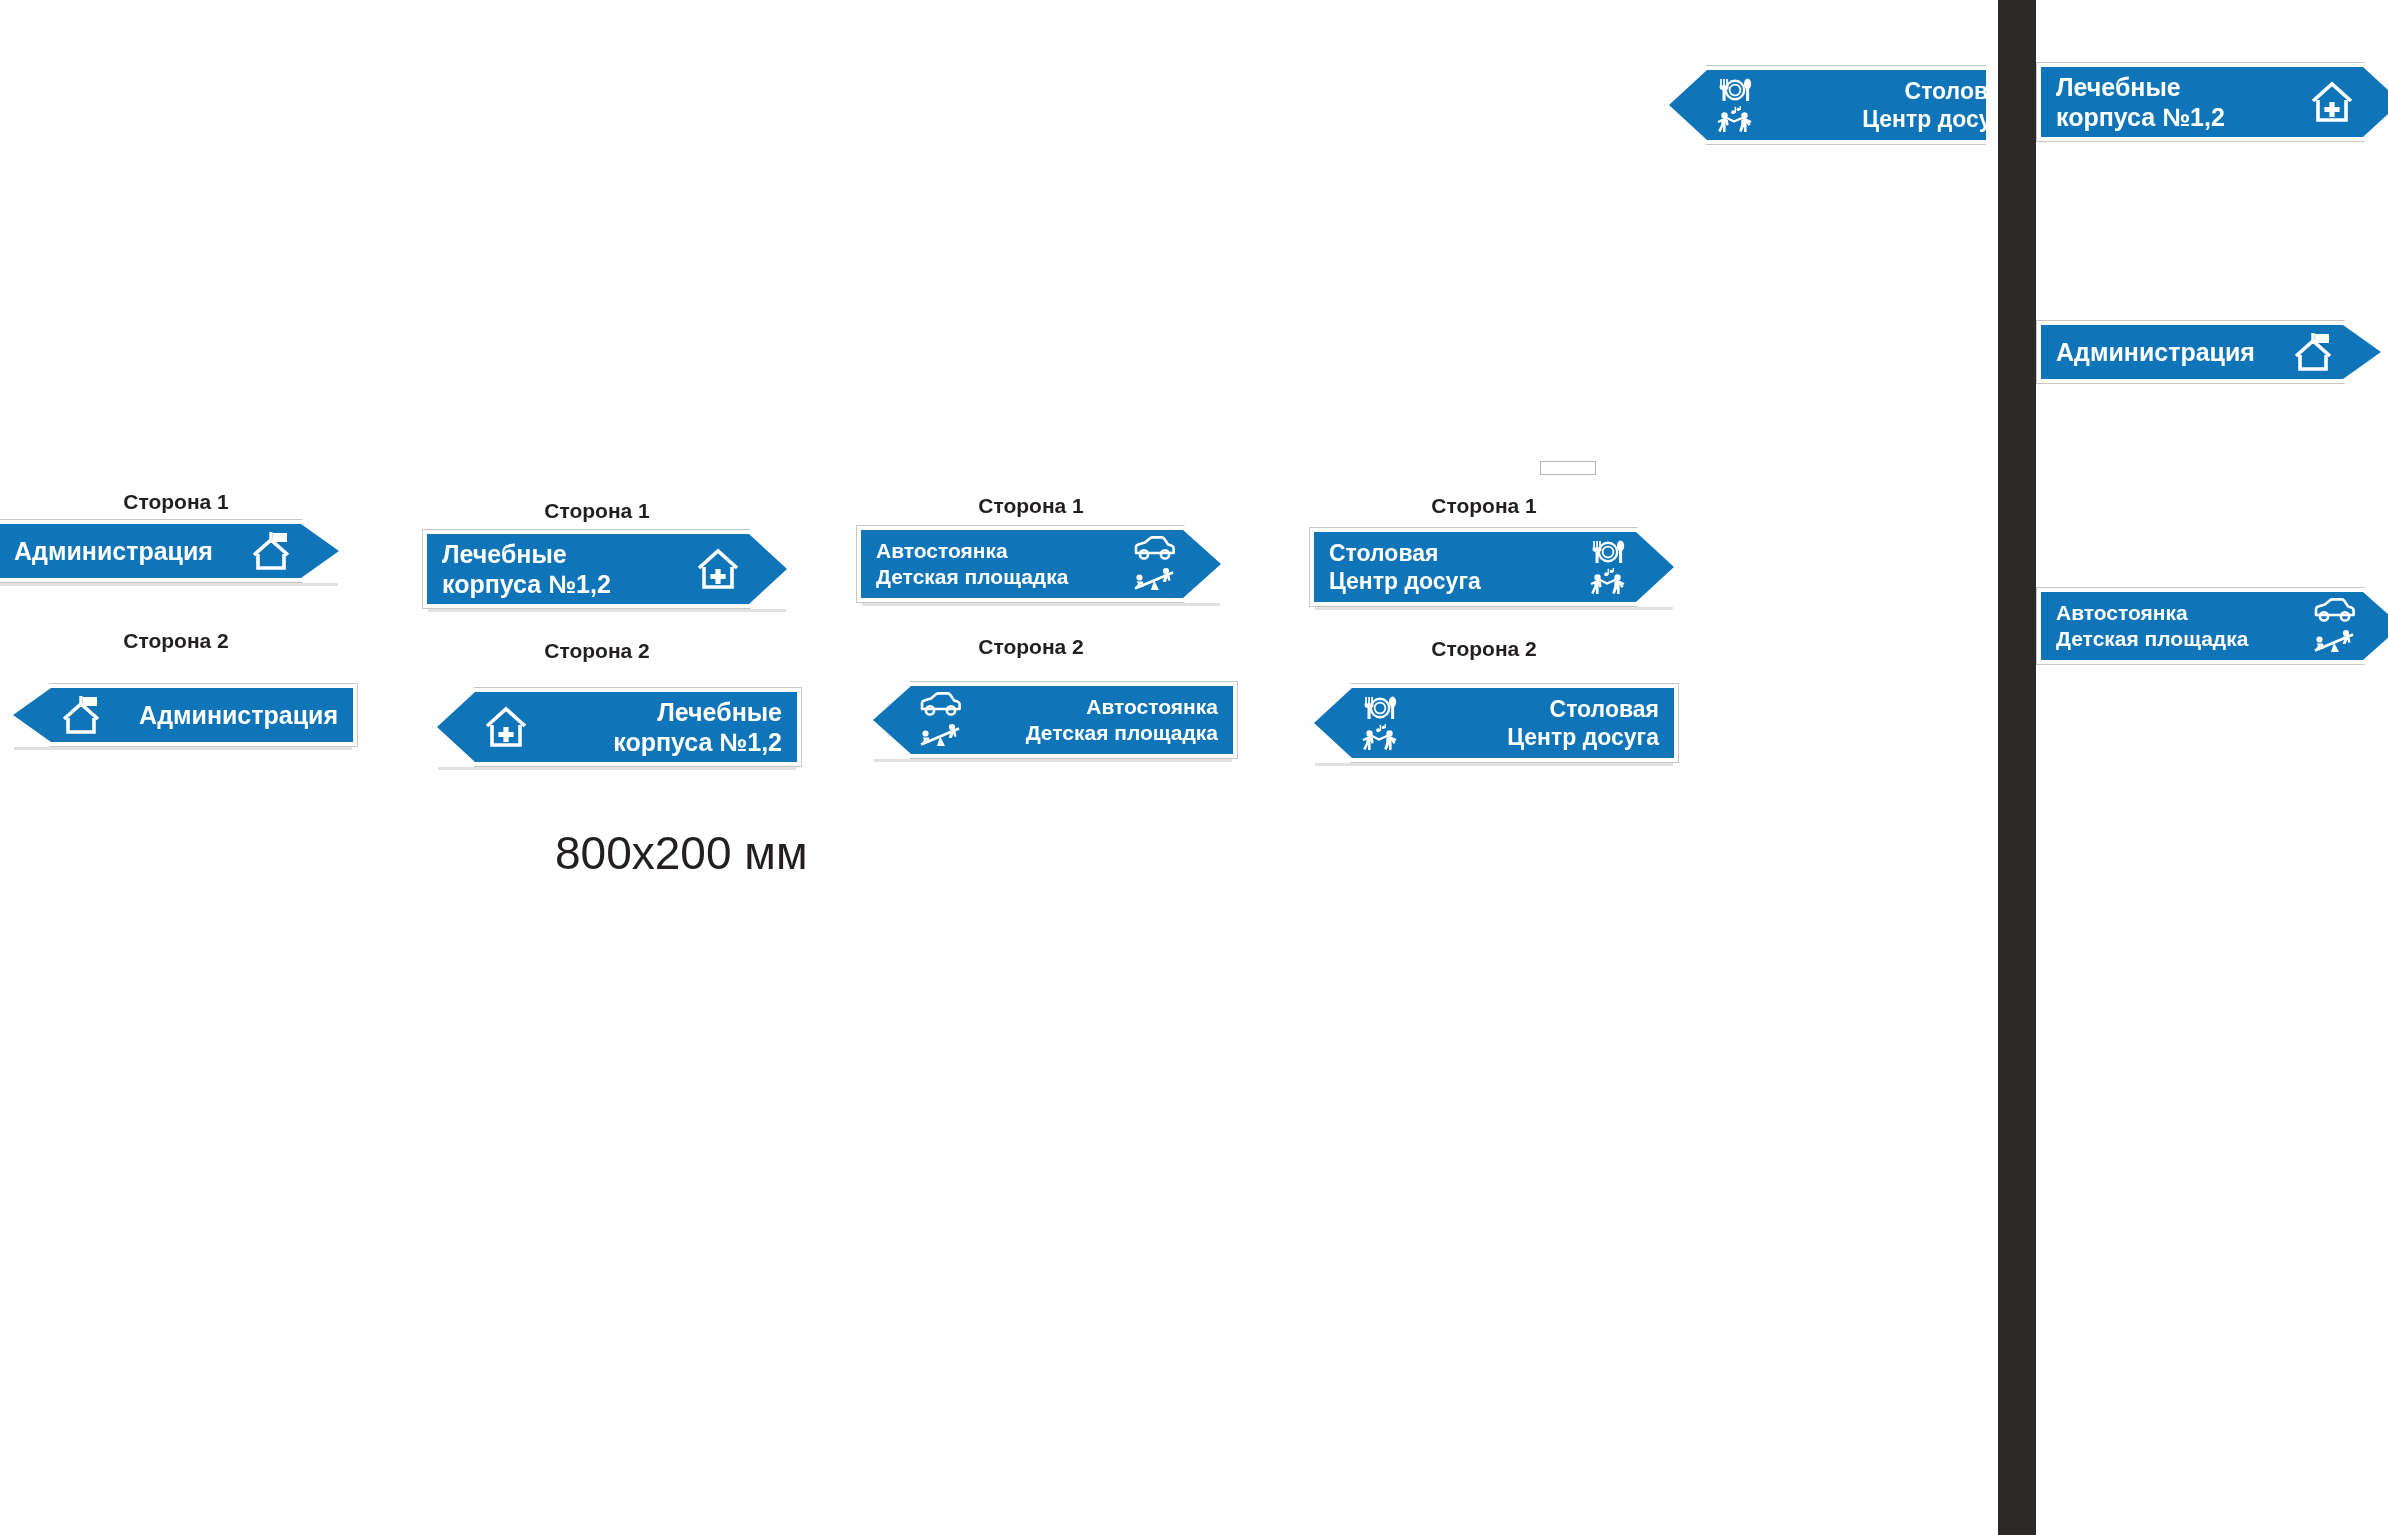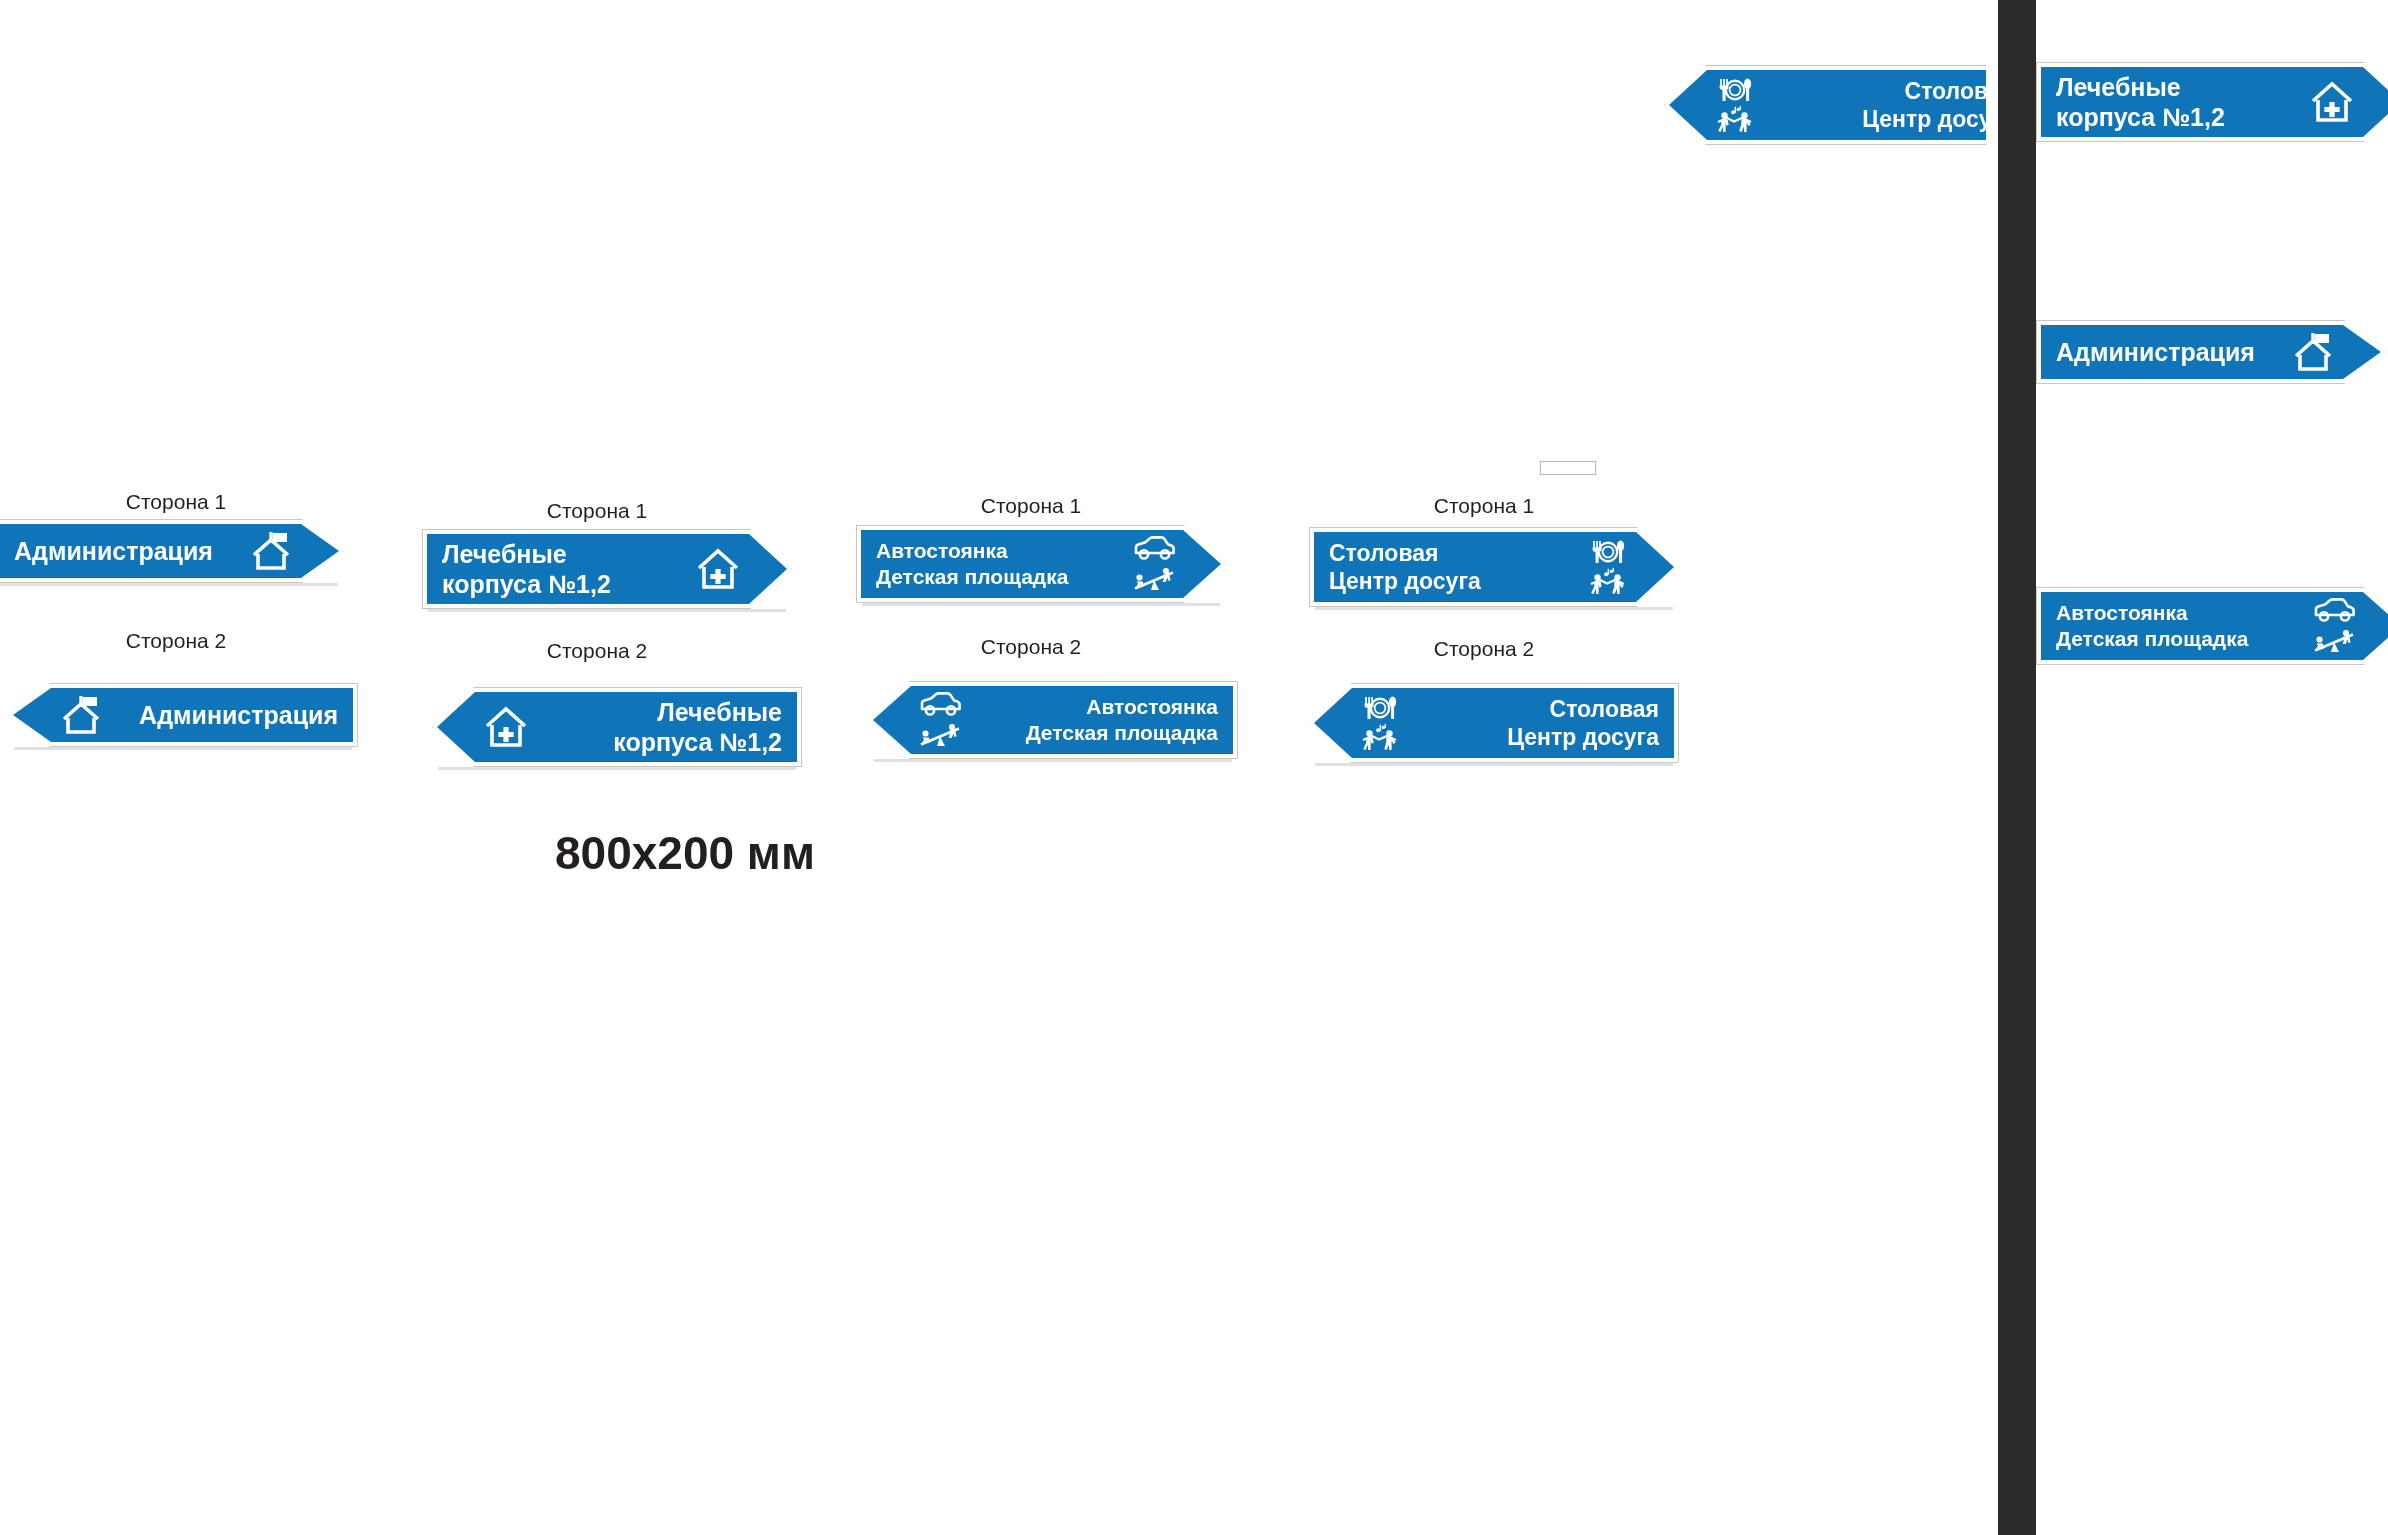--- a/index.html
+++ b/index.html
@@ -59,26 +59,26 @@
   .sign.right .labels{align-items:flex-start;}
   .sign.left  .labels{align-items:flex-end;}
   .labels .ln{
     color:#ffffff;font-weight:bold;white-space:nowrap;line-height:1.22;
   }
   .icons{display:flex;flex-direction:column;justify-content:center;align-items:center;}
   .icons svg{display:block;}
 
   
   .caption{
-    position:absolute;text-align:center;font-weight:normal;color:#231f20;
+    position:absolute;text-align:center;font-weight:bold;color:#231f20;
     white-space:nowrap;
   }
 
   .dimtext{
-    position:absolute;font-weight:bold;color:#231f20;white-space:nowrap;
+    position:absolute;font-weight:normal;color:#231f20;white-space:nowrap;
   }
 
   .post{position:absolute;background:#2b2a28;}
   .empty-box{position:absolute;border:1px solid #b9b6b4;background:#ffffff;box-sizing:border-box;}
 
   .divider{position:absolute;background:#ffffff;}
 </style>
 </head>
 <body>
 

